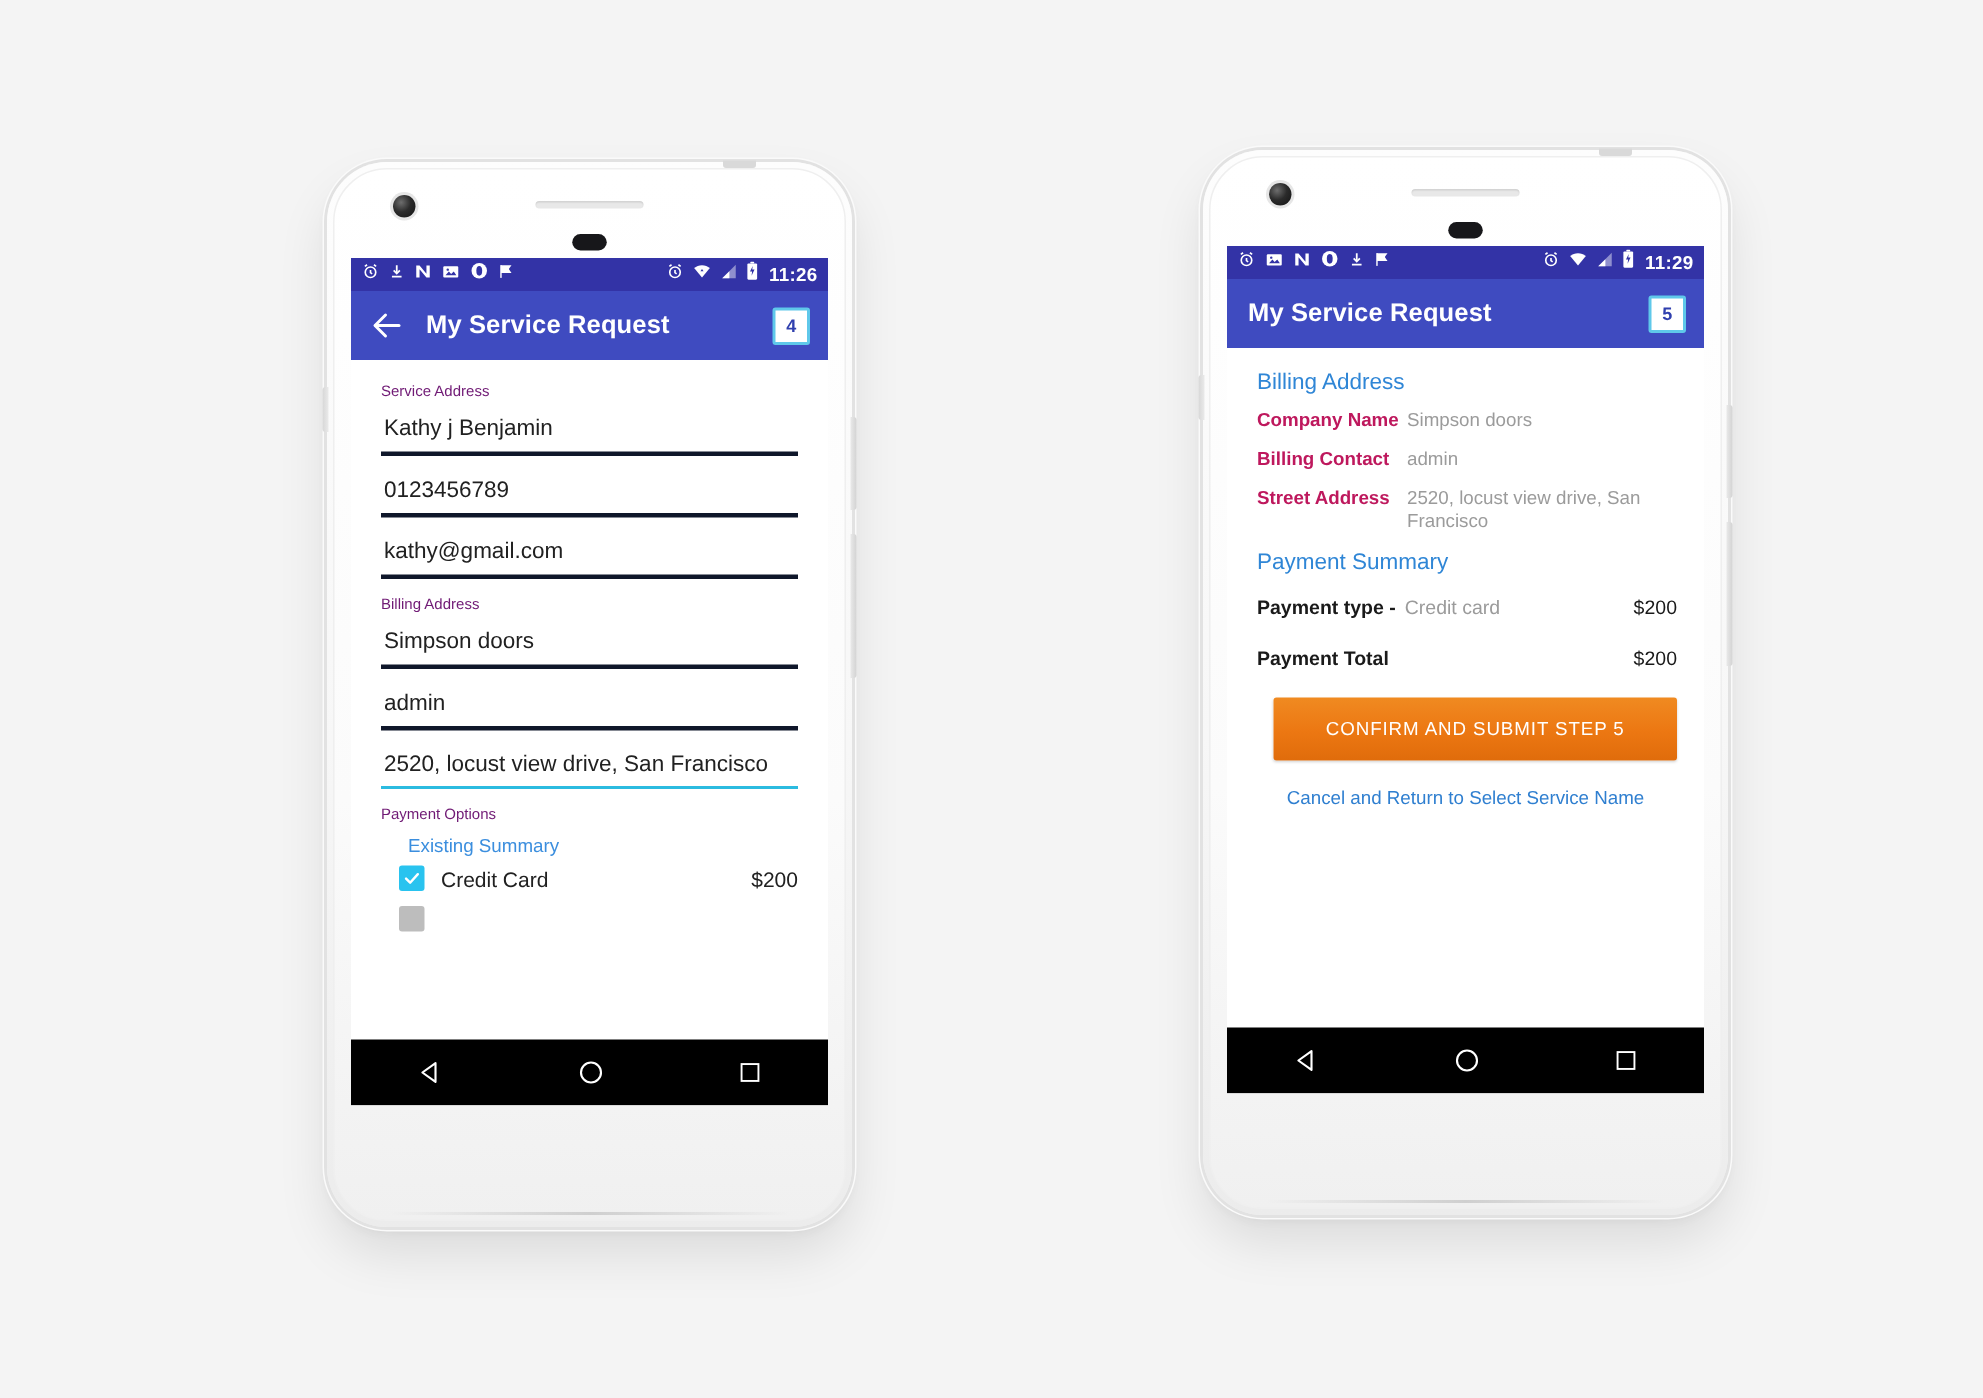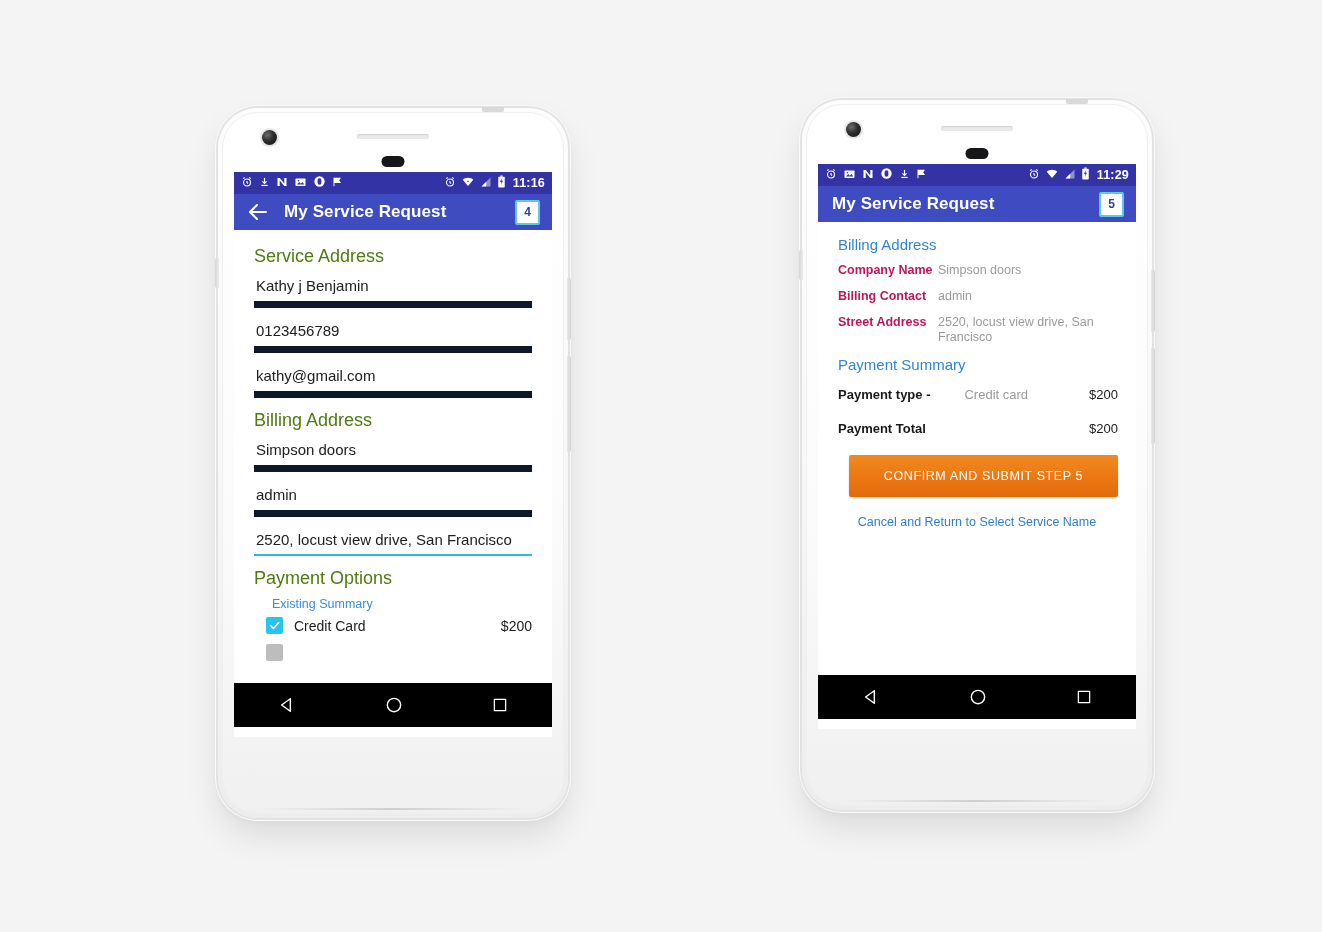--- a/index.html
+++ b/index.html
@@ -142,21 +142,21 @@
   .sb-time {
     font-size: 12.5px;
     font-weight: bold;
     letter-spacing: .2px;
     margin-left: 2px;
     color: #fff;
   }
 
   
   .appbar {
-    height: 36px;
+    height: 46px;
     background: #3f4bc0;
     display: flex;
     align-items: center;
     padding: 0 12px;
     box-sizing: border-box;
     color: #fff;
   }
   .appbar.no-back { padding-left: 14px; }
   .back-arrow {
     width: 24px;
@@ -190,27 +190,27 @@
   .appbody {
     background: #fff;
     height: 497px;
     overflow: hidden;
     position: relative;
   }
 
   
   .form-wrap { padding: 12px 20px 0 20px; }
   .section-label {
-    color: #4d7c0f;
-    font-size: 18px;
+    color: #701a75;
+    font-size: 10px;
     margin: 4px 0 8px 0;
   }
   .field {
     margin-bottom: 12px;
-    border-bottom: 7px solid #0f172a;
+    border-bottom: 3px solid #0f172a;
     padding: 0 2px 5px 2px;
   }
   .field.focused { border-bottom: 2px solid #2bbbe0; padding-bottom: 4px; }
   .field-value {
     font-size: 15px;
     color: #212121;
     line-height: 21px;
     white-space: nowrap;
   }
   .sub-label {
@@ -264,21 +264,20 @@
     font-size: 12.5px;
     color: #9b9b9b;
     line-height: 15px;
     flex: 1;
   }
   .pay-line {
     display: flex;
     align-items: center;
     padding-left: 2px;
     margin-bottom: 19px;
-    gap: 28px;
   }
   .pay-line-key {
     font-size: 13px;
     font-weight: bold;
     color: #1a1a1a;
     margin-right: 6px;
   }
   .pay-line-val {
     font-size: 13px;
     color: #9b9b9b;
@@ -405,21 +404,21 @@
             <path d="M12.5 11.5V21H3z"></path>
           </svg>
         </span>
         <span class="sb-icon">
           <svg width="9" height="13" viewBox="0 0 14 24" fill="#fff">
             <rect x="4.6" y="1" width="4.8" height="2.2" rx="0.6"></rect>
             <rect x="1" y="3" width="12" height="20" rx="1.4"></rect>
             <path d="M7.6 6l-3.4 7h2.6l-.6 5 3.6-7.4H7z" fill="#3333a6"></path>
           </svg>
         </span>
-        <span class="sb-time">11:16</span>
+        <span class="sb-time">11:26</span>
       </div>
     </div>
 
     <div class="appbar">
       <span class="back-arrow">
         <svg width="24" height="24" viewBox="0 0 24 24" fill="none" stroke="#fff" stroke-width="2" stroke-linecap="round" stroke-linejoin="round">
           <path d="M20 12H4.5"></path>
             <path d="M11 5 4 12l7 7"></path>
         </svg>
       </span>

